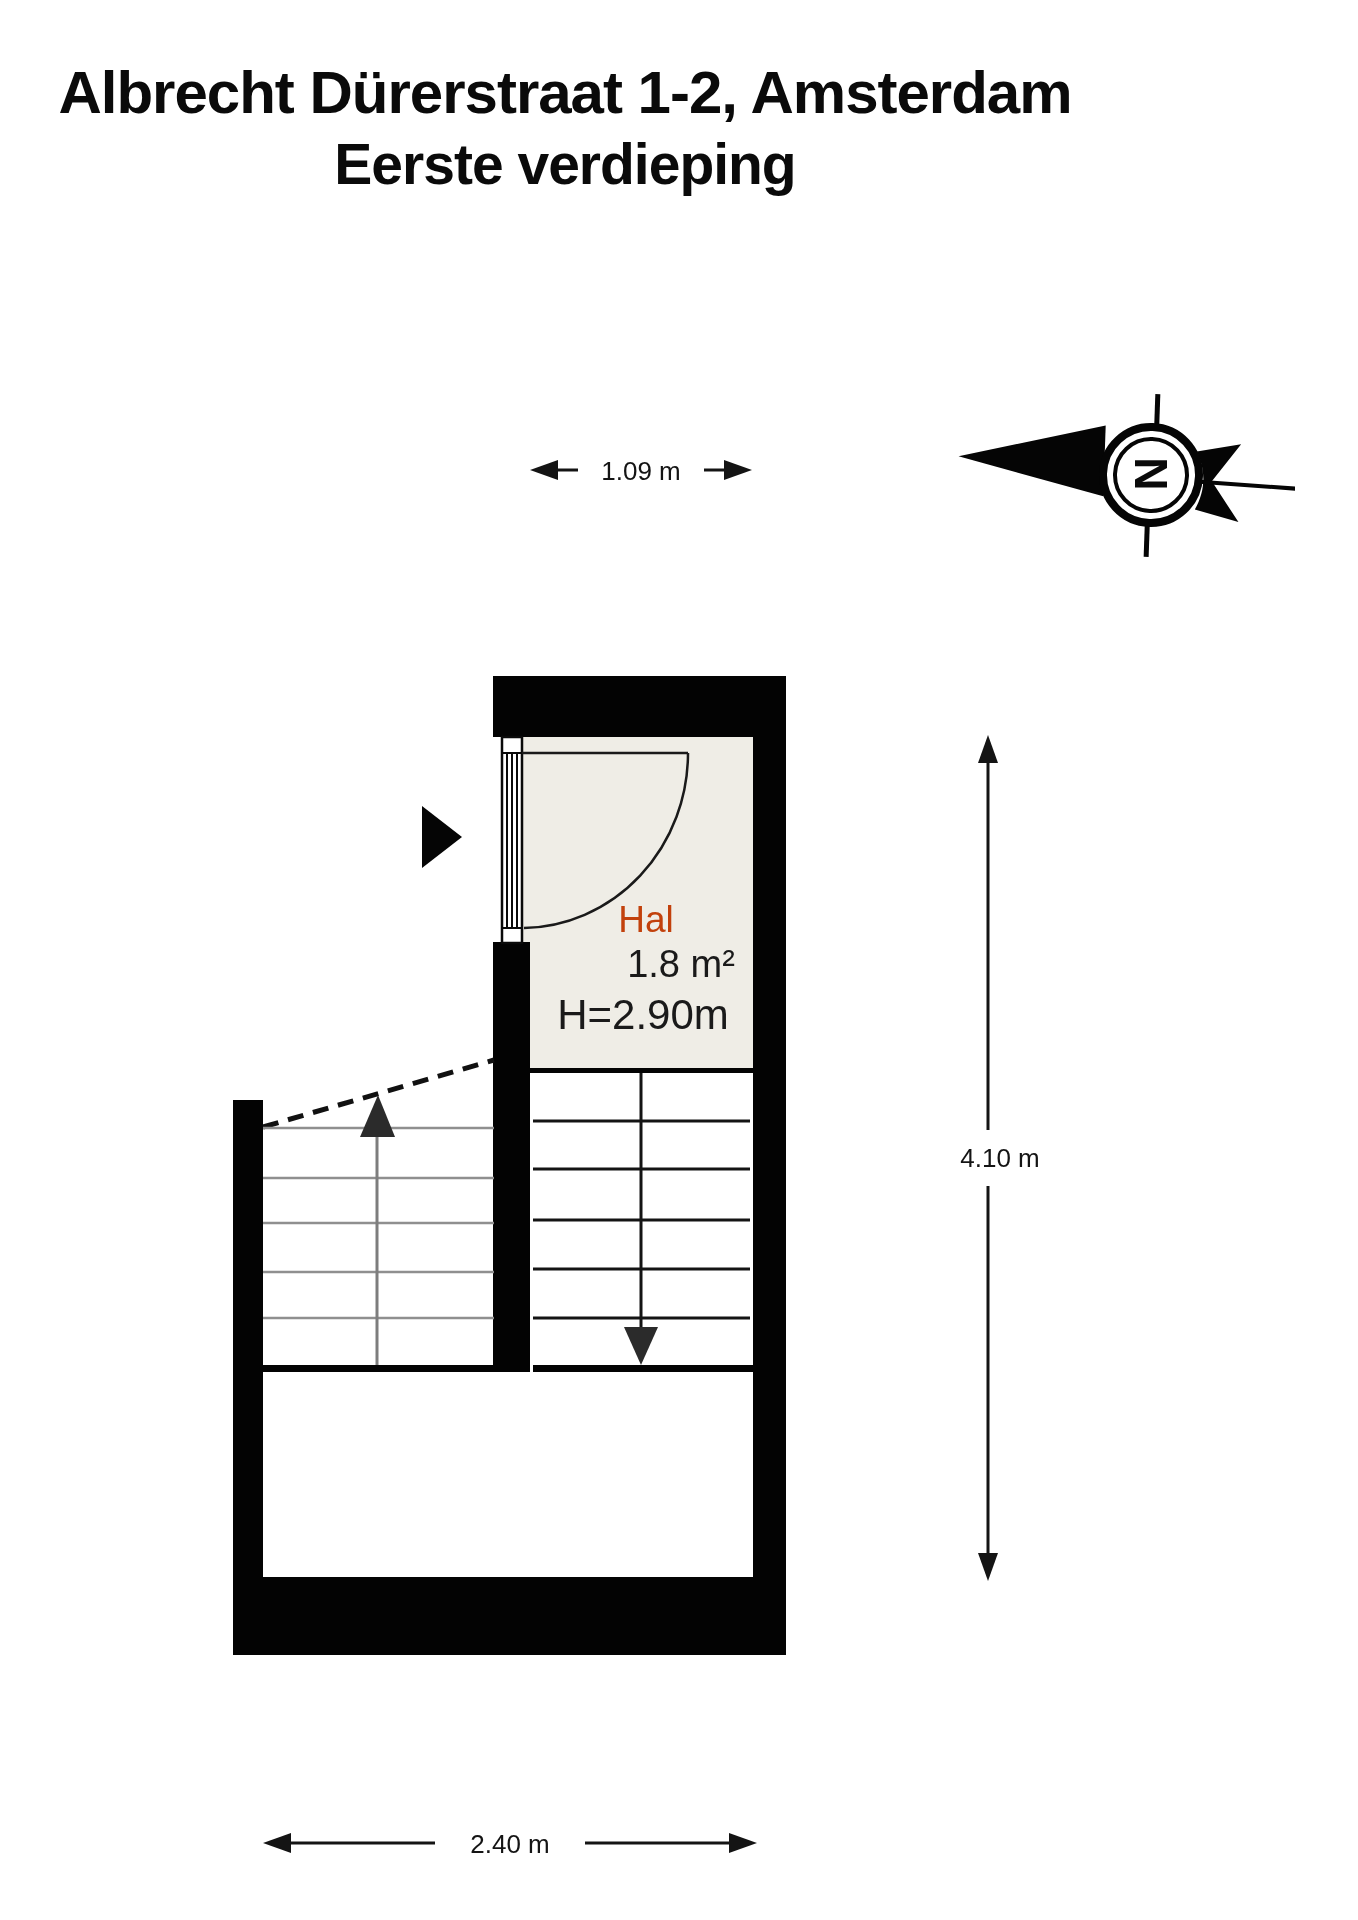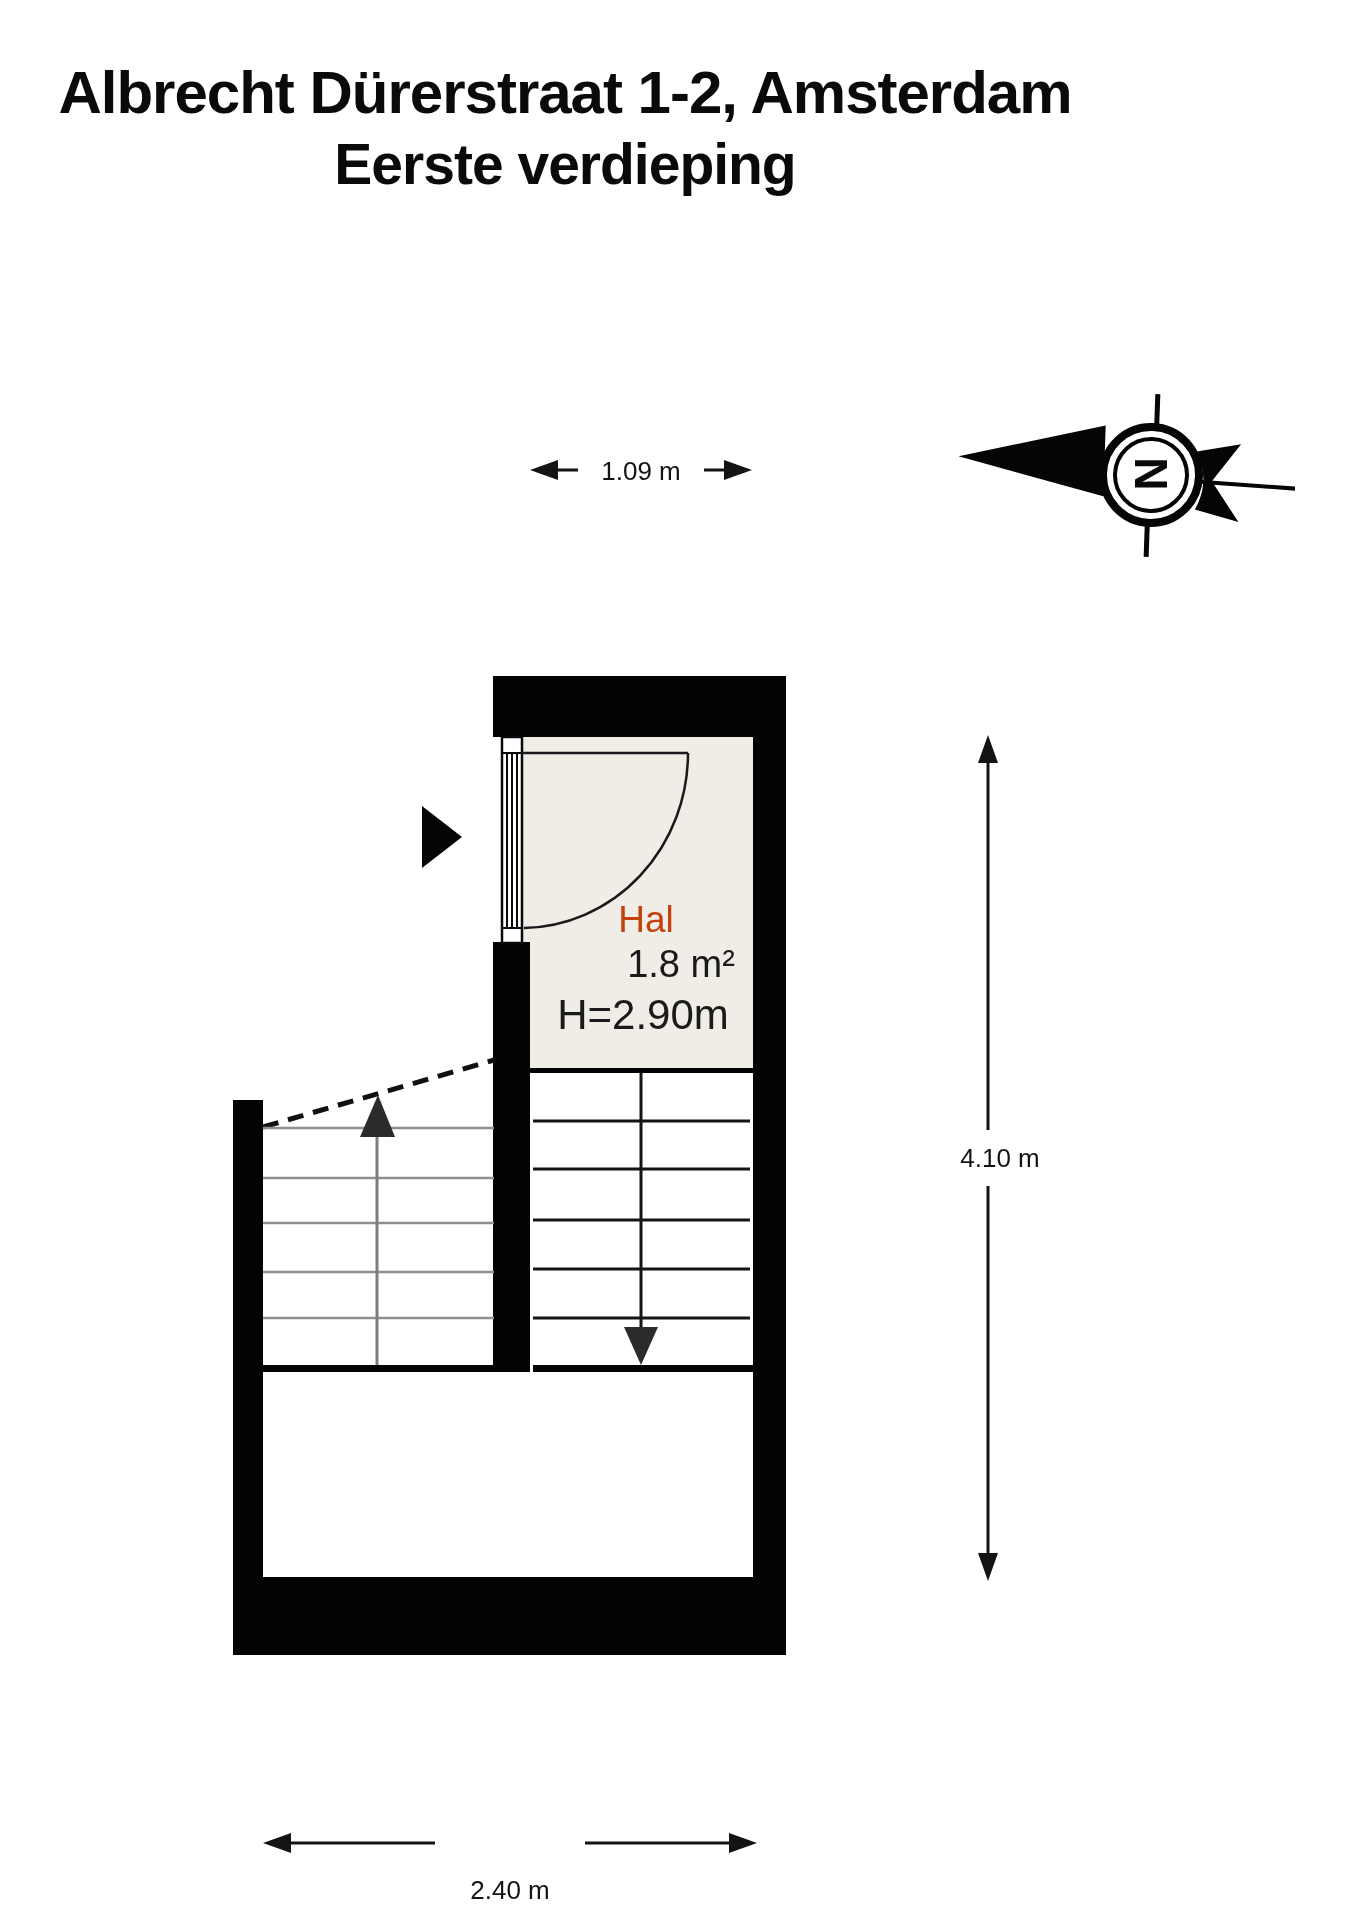--- a/index.html
+++ b/index.html
@@ -131,17 +131,17 @@
   <div class="abs center title-line title2" style="left:565px;top:164px;">Eerste verdieping</div>
 
   <div class="abs center dim-label" style="left:641px;top:471px;">1.09 m</div>
 
   <div class="abs center room-name" style="left:646px;top:920px;">Hal</div>
   <div class="abs center room-area" style="left:645px;top:964px;margin-left:36px;">1.8 m²</div>
   <div class="abs center room-height" style="left:643px;top:1015px;">H=2.90m</div>
 
   <div class="abs center dim-label" style="left:968px;top:1158px;margin-left:32px;">4.10 m</div>
 
-  <div class="abs center dim-label" style="left:510px;top:1844px;margin-top:46px;">2.40 m</div>
+  <div class="abs center dim-label" style="left:510px;top:1844px;">2.40 m</div>
 
   <div class="abs compass-letter" style="left:1151px;top:476px;">N</div>
 
 </div>
 
 </body></html>

